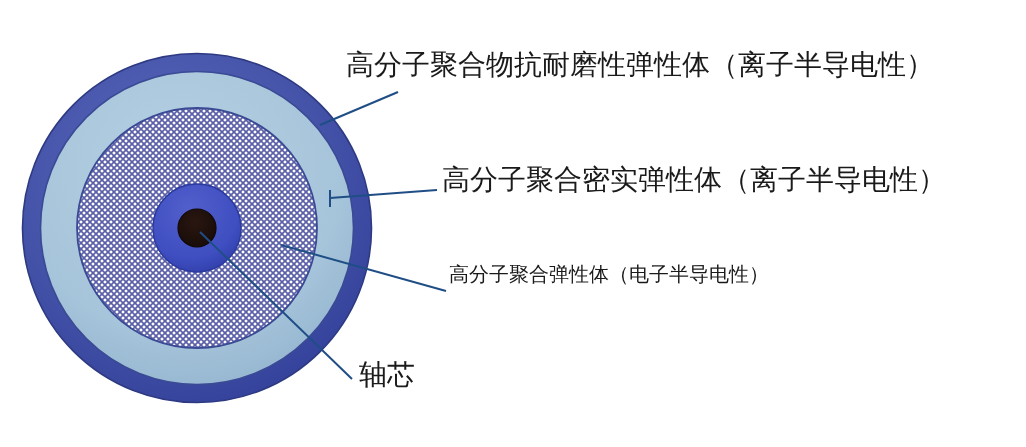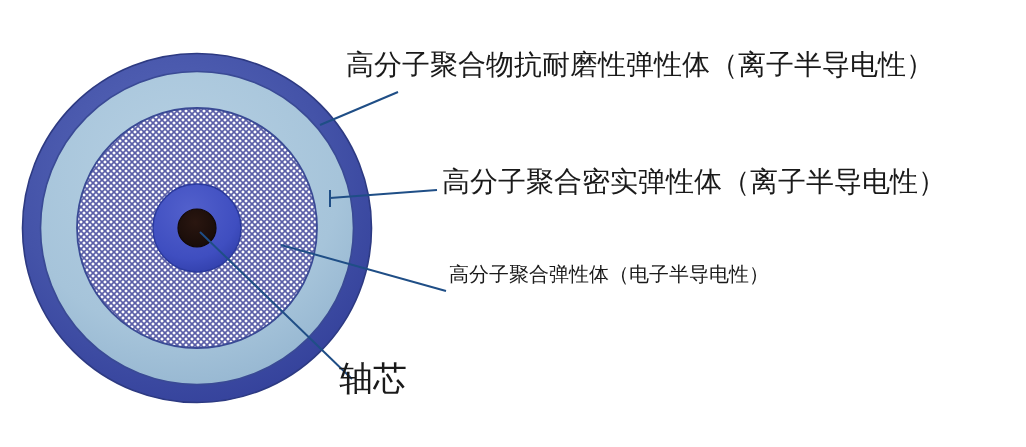--- a/index.html
+++ b/index.html
@@ -32,30 +32,31 @@
   }
   #label-outer-sheath {
     left: 346px;
     top: 51px;
     font-size: 28px;
   }
   #label-dense-elastomer {
     left: 442px;
     top: 168px;
     font-size: 28px;
+    font-family: Liberation Mono, monospace;
   }
   #label-conductive-elastomer {
     left: 449px;
     top: 264px;
     font-size: 20px;
   }
   #label-core {
-    left: 339px;
+    left: 359px;
     top: 361px;
-    font-size: 34px;
+    font-size: 28px;
   }
   svg {
     position: absolute;
     left: 0;
     top: 0;
     display: block;
   }
 </style>
 </head>
 <body>

